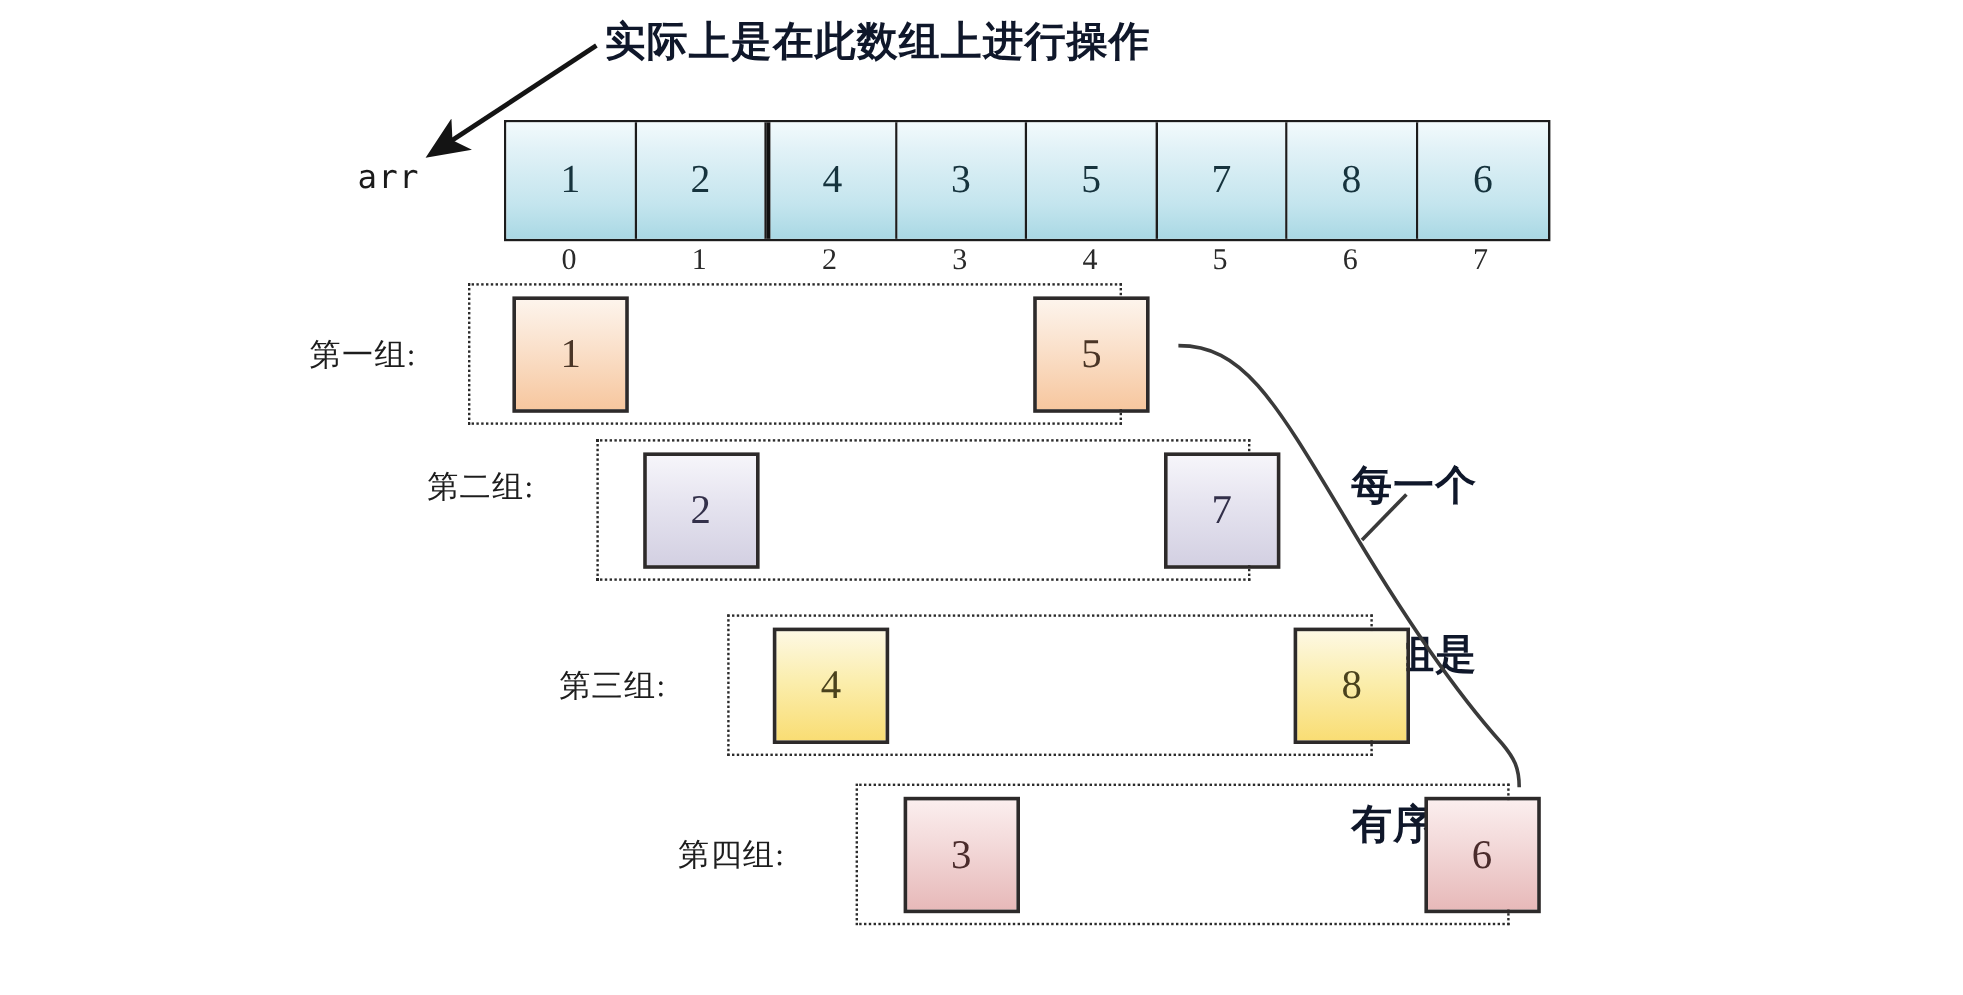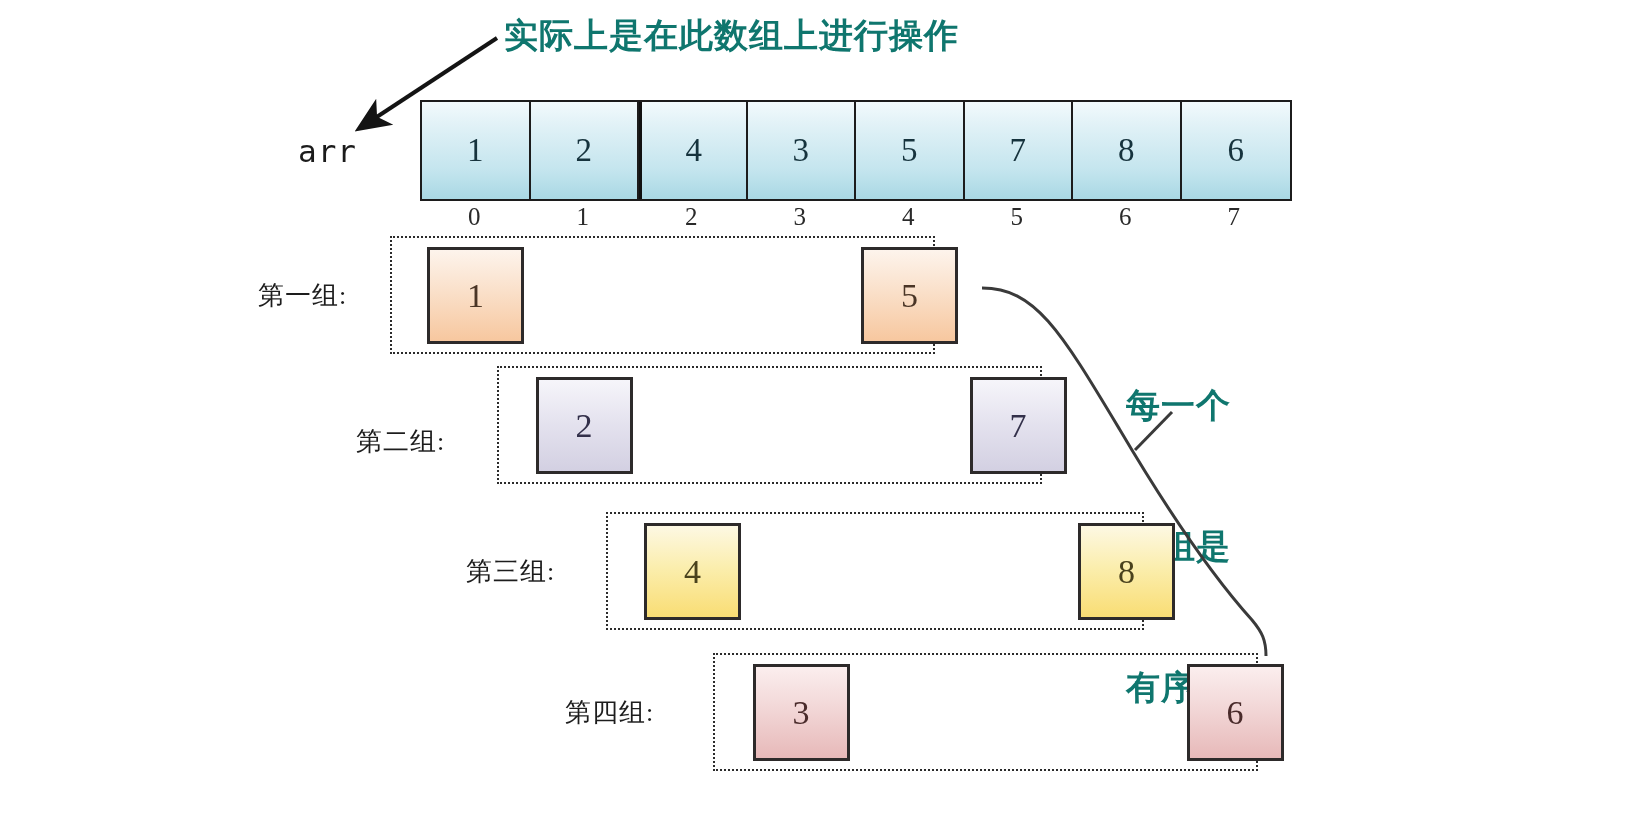--- a/index.html
+++ b/index.html
@@ -8,21 +8,21 @@
     background:#ffffff;
     font-family:"Liberation Serif", serif;
     overflow:hidden;
     position:relative;
   }
   #stage{position:absolute;left:0;top:0;width:1636px;height:829px;}
 
   
   .annot-red{
     position:absolute;
-    color:#0f766e;
+    color:#0f172a;
     font-family:"Liberation Serif", serif;
     font-weight:700;
     white-space:pre;
     letter-spacing:1px;
   }
   #annot-top{
     left:504px; top:16px;
     font-size:34px;
     line-height:40px;
   }
@@ -35,21 +35,21 @@
   #annot-right div{white-space:pre;margin-left:22px;}
 
   
   #overlay{position:absolute;left:0;top:0;width:1636px;height:829px;pointer-events:none;}
 
   
   #arr-label{
     position:absolute;
     left:298px; top:133px;
     font-family:"DejaVu Sans Mono", monospace;
-    font-size:31px;
+    font-size:27px;
     color:#1b1b1b;
     letter-spacing:1px;
   }
   #arr-row{
     position:absolute;
     left:420px; top:100px;
     height:101px;
     display:flex;
     border:2px solid #1c1c1c;
     box-sizing:border-box;
@@ -165,21 +165,21 @@
 
   <div id="groups-host">
       <div class="group">
         <div class="group-label" style="left: 258px; top: 278px;">第一组:</div>
         <div class="group-track" style="left: 390px; top: 236px; width: 545px;">
           <div class="gbox c-orange" style="left: 35px;">1</div>
           <div class="gbox c-orange" style="left: 469px;">5</div>
         </div>
       </div>
       <div class="group">
-        <div class="group-label" style="left: 356px; top: 424px;">第二组:</div>
+        <div class="group-label" style="left: 356px; top: 388px;">第二组:</div>
         <div class="group-track" style="left: 497px; top: 366px; width: 545px;">
           <div class="gbox c-purple" style="left: 36.5px;">2</div>
           <div class="gbox c-purple" style="left: 470.5px;">7</div>
         </div>
       </div>
       <div class="group">
         <div class="group-label" style="left: 466px; top: 554px;">第三组:</div>
         <div class="group-track" style="left: 606px; top: 512px; width: 538px;">
           <div class="gbox c-yellow" style="left: 36px;">4</div>
           <div class="gbox c-yellow" style="left: 470px;">8</div>

